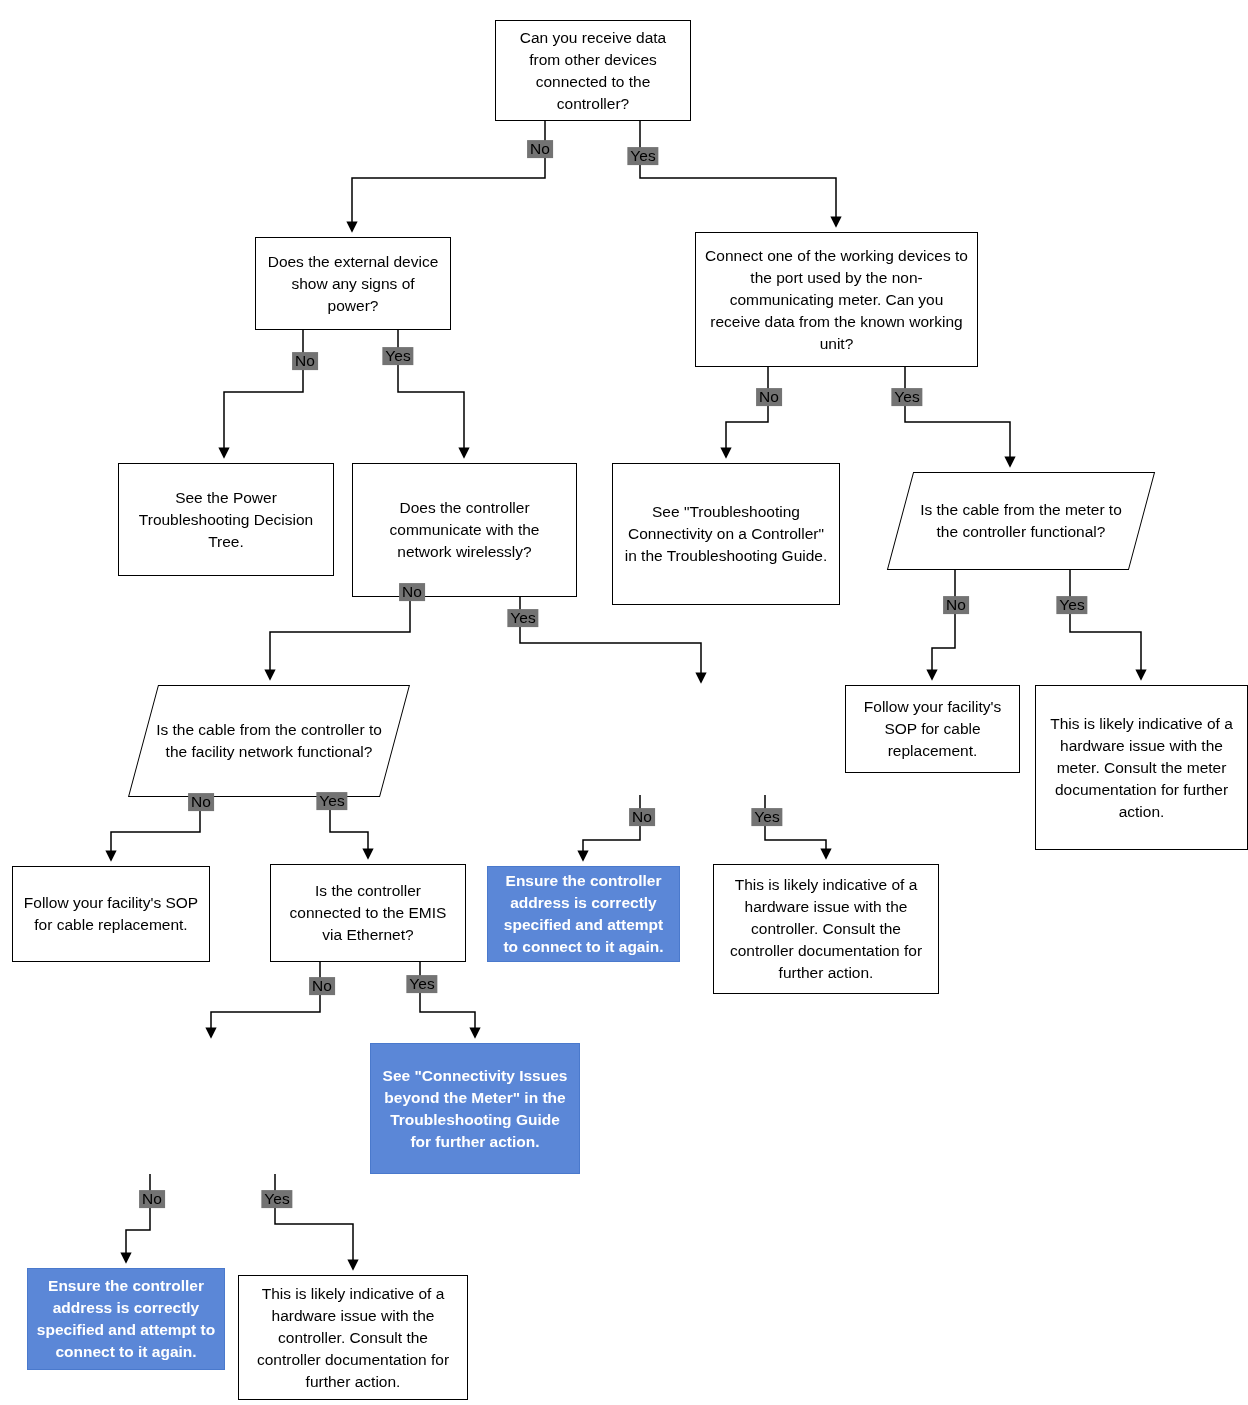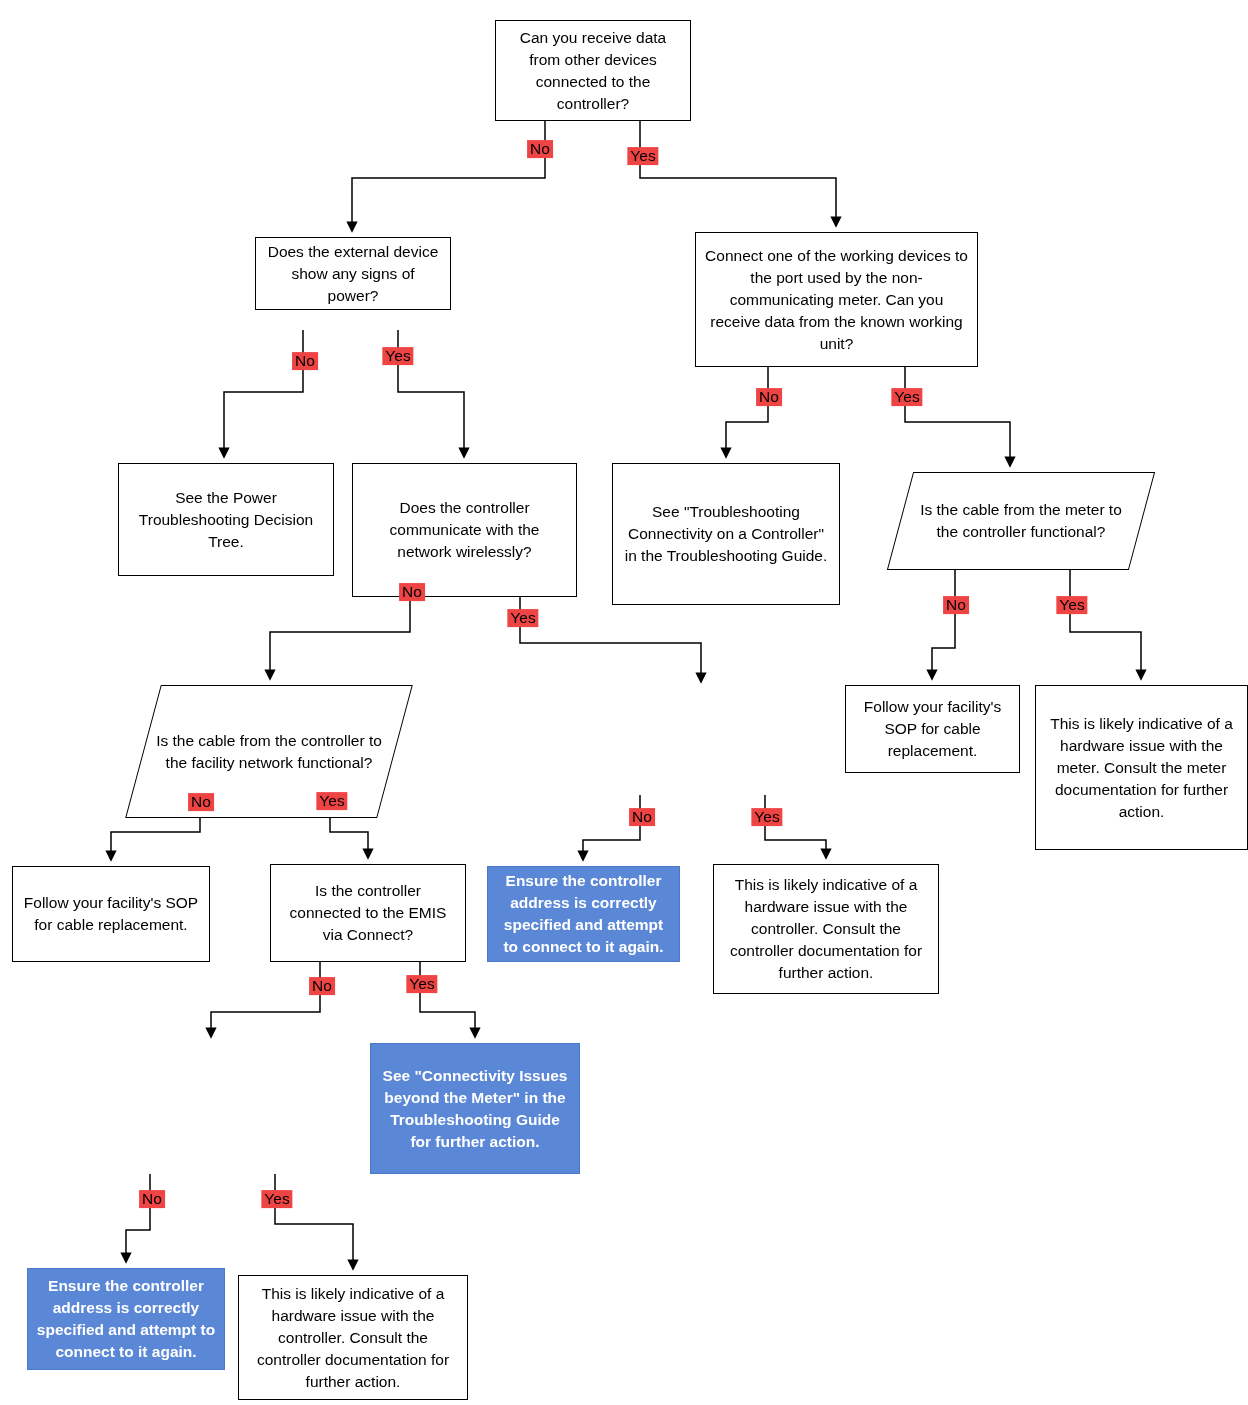--- a/index.html
+++ b/index.html
@@ -48,21 +48,21 @@
     align-items: center;
     justify-content: center;
     text-align: center;
     font-size: 15.5px;
     line-height: 1.42;
     padding: 4px 26px;
   }
   .lbl {
     position: absolute;
     transform: translate(-50%, -50%);
-    background: #ef4444;
+    background: #737373;
     padding: 0 3px;
     font-size: 15.5px;
     line-height: 1.15;
     white-space: nowrap;
   }
 </style>
 </head>
 <body>
 
 <div class="canvas">
@@ -88,48 +88,48 @@
     <polyline points="640,795 640,840 583,840 583,860" marker-end="url(#arrow)"></polyline>
     <polyline points="765,795 765,840 826,840 826,858" marker-end="url(#arrow)"></polyline>
     <polyline points="768,367 768,422 726,422 726,457" marker-end="url(#arrow)"></polyline>
     <polyline points="905,367 905,422 1010,422 1010,466" marker-end="url(#arrow)"></polyline>
     <polyline points="955,570 955,648 932,648 932,679" marker-end="url(#arrow)"></polyline>
     <polyline points="1070,570 1070,632 1141,632 1141,679" marker-end="url(#arrow)"></polyline>
   </svg>
 
   <div class="node" style="left:495px; top:20px; width:196px; height:101px">Can you receive data from other devices connected to the controller?</div>
 
-  <div class="node" style="left:255px; top:237px; width:196px; height:73px">Does the external device show any signs of power?</div>
+  <div class="node" style="left:255px; top:237px; width:196px; height:93px">Does the external device show any signs of power?</div>
 
   <div class="node" style="left:695px; top:232px; width:283px; height:135px">Connect one of the working devices to the port used by the non-communicating meter. Can you receive data from the known working unit?</div>
 
   <div class="node" style="left:118px; top:463px; width:216px; height:113px">See the Power Troubleshooting Decision Tree.</div>
 
   <div class="node" style="left:352px; top:463px; width:225px; height:134px">Does the controller communicate with the network wirelessly?</div>
 
   <div class="node" style="left:612px; top:463px; width:228px; height:142px">See "Troubleshooting Connectivity on a Controller" in the Troubleshooting Guide.</div>
 
   <div class="pgram" style="left:886px; top:472px; width:270px; height:98px">
     <div class="shape"></div>
     <div class="txt">Is the cable from the meter to the controller functional?</div>
   </div>
 
-  <div class="pgram" style="left:129px; top:685px; width:280px; height:133px">
+  <div class="pgram" style="left:129px; top:685px; width:280px; height:112px">
     <div class="shape"></div>
     <div class="txt">Is the cable from the controller to the facility network functional?</div>
   </div>
 
 
   <div class="node" style="left:845px; top:685px; width:175px; height:88px">Follow your facility's SOP for cable replacement.</div>
 
   <div class="node" style="left:1035px; top:685px; width:213px; height:165px">This is likely indicative of a hardware issue with the meter. Consult the meter documentation for further action.</div>
 
   <div class="node" style="left:12px; top:866px; width:198px; height:96px">Follow your facility's SOP for cable replacement.</div>
 
-  <div class="node" style="left:270px; top:864px; width:196px; height:98px">Is the controller connected to the EMIS via Connect?</div>
+  <div class="node" style="left:270px; top:864px; width:196px; height:98px">Is the controller connected to the EMIS via Ethernet?</div>
 
   <div class="node blue" style="left:487px; top:866px; width:193px; height:96px">Ensure the controller address is correctly specified and attempt to connect to it again.</div>
 
   <div class="node" style="left:713px; top:864px; width:226px; height:130px">This is likely indicative of a hardware issue with the controller. Consult the controller documentation for further action.</div>
 
 
   <div class="node blue" style="left:370px; top:1043px; width:210px; height:131px">See "Connectivity Issues beyond the Meter" in the Troubleshooting Guide for further action.</div>
 
   <div class="node blue" style="left:27px; top:1268px; width:198px; height:102px">Ensure the controller address is correctly specified and attempt to connect to it again.</div>
 

